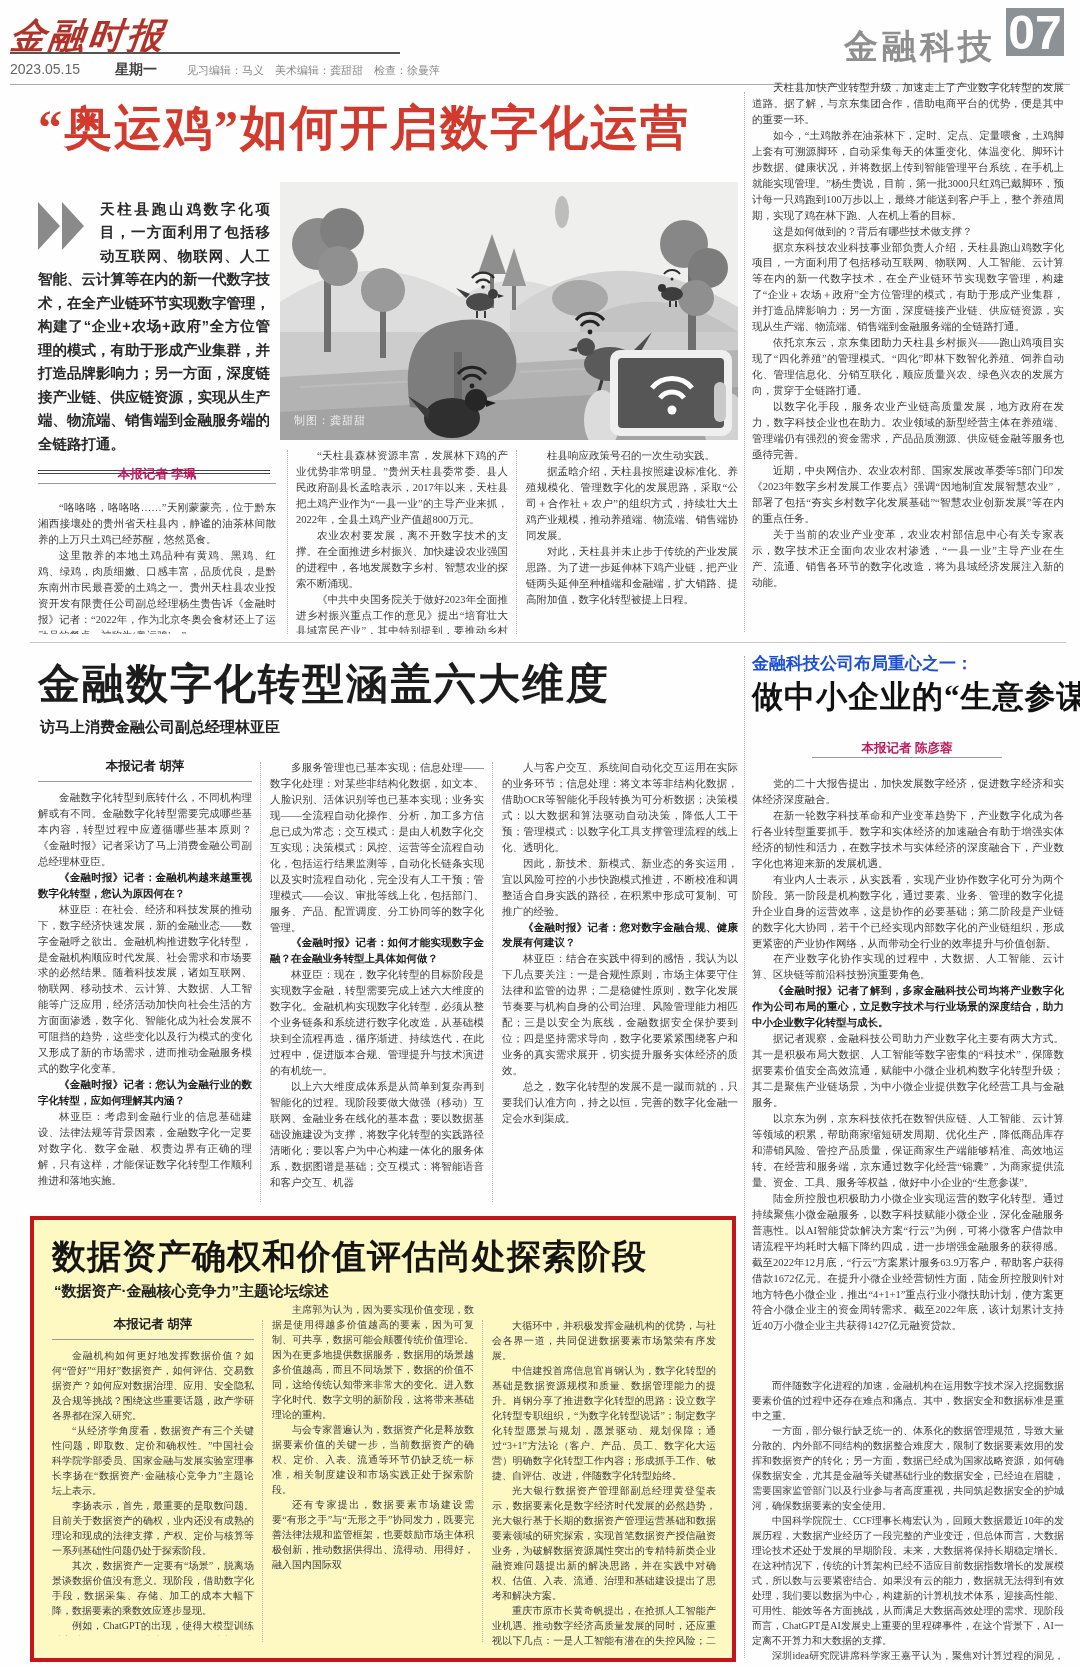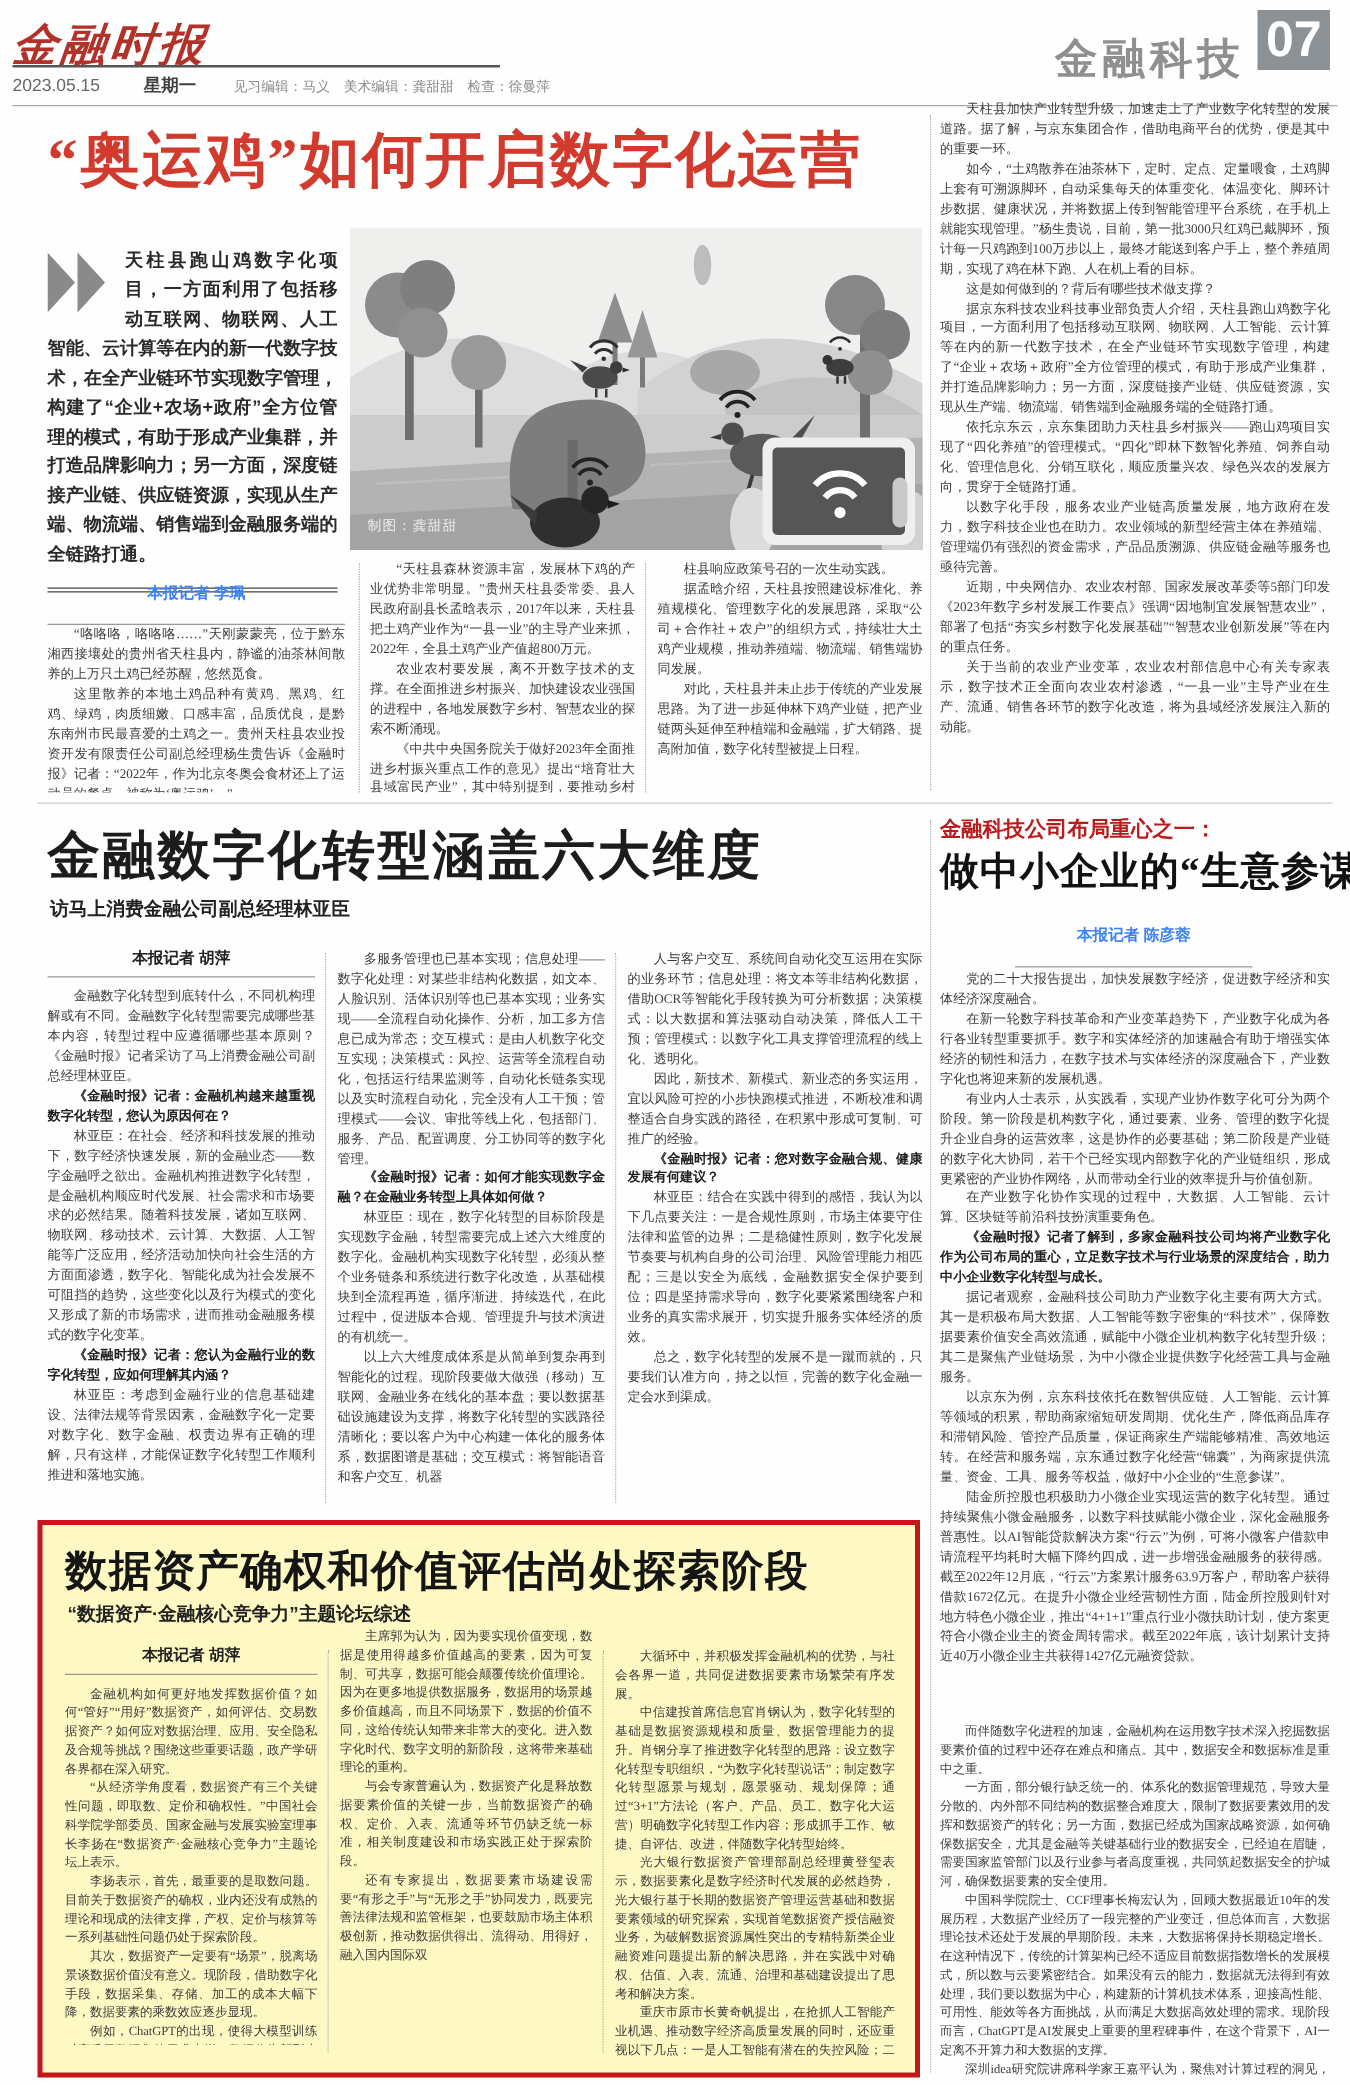--- a/index.html
+++ b/index.html
@@ -9,41 +9,41 @@
 
   
   .masthead{font-size:36px;font-weight:bold;font-style:italic;color:#b23229;
             font-family:"Liberation Serif",serif;letter-spacing:3px;transform:skewX(-6deg);}
   .logo-underline{height:2px;background:#555;}
   .dateline{font-family:"Liberation Sans",sans-serif;font-size:14px;color:#666;}
   .dateline b{color:#404040;margin-left:31px;}
   .credits{font-family:"Liberation Sans",sans-serif;font-size:11px;color:#8a8a8a;margin-left:26px;}
   .section-name{font-family:"Liberation Sans",sans-serif;font-size:34px;font-weight:bold;color:#8f8f8f;letter-spacing:4px;}
   .pagenum{background:#8c9196;color:#ffffff;font-family:"Liberation Sans",sans-serif;
-           font-weight:bold;font-size:40px;display:flex;align-items:center;justify-content:center;}
+           font-weight:bold;font-size:48px;display:flex;align-items:center;justify-content:center;}
   .header-rule{height:1px;background:#a9a9a9;}
 
   
   .h-red{color:#d23a2e;font-size:48px;font-weight:bold;letter-spacing:2px;white-space:nowrap;}
   .h-black{color:#1c1c1c;font-size:42px;font-weight:bold;letter-spacing:2px;white-space:nowrap;}
-  .h-kicker{font-size:17px;font-weight:bold;color:#b91c1c;font-family:"Liberation Sans",sans-serif;}
+  .h-kicker{font-size:17px;font-weight:bold;color:#1d4ed8;font-family:"Liberation Sans",sans-serif;}
   .h-mid{font-size:31px;font-weight:bold;color:#111;letter-spacing:1px;white-space:nowrap;}
   .h-box{font-size:34px;font-weight:bold;color:#151515;letter-spacing:1px;white-space:nowrap;}
   .subtitle{font-size:15px;font-weight:bold;color:#222;font-family:"Liberation Sans",sans-serif;}
 
   
   .intro{font-family:"Liberation Sans",sans-serif;font-weight:bold;font-size:14.5px;line-height:1.62;
          color:#2a2a2a;text-align:justify;border-bottom:4px double #444;padding-bottom:14px;}
   .intro .chev{float:left;margin:4px 10px 2px 0;}
 
   
   .byline{text-align:center;font-weight:bold;font-size:12.5px;color:#222;
           font-family:"Liberation Sans",sans-serif;padding-bottom:6px;border-bottom:1px solid #999;margin-bottom:8px;}
-  .byline-plain{text-align:center;font-weight:bold;font-size:12.5px;color:#3b82f6;
-          font-family:"Liberation Sans",sans-serif;padding-bottom:16px;border-bottom:1px solid #999;}
+  .byline-plain{text-align:center;font-weight:bold;font-size:12.5px;color:#be185d;
+          font-family:"Liberation Sans",sans-serif;padding-bottom:0;border-bottom:1px solid #999;}
 
   
   .body-text{overflow:hidden;}
   .body-text p{margin:0;text-align:justify;text-indent:2em;font-size:10.5px;line-height:1.52;color:#3c3c3c;}
   .body-text p.q{font-weight:bold;color:#1f1f1f;}
   .body-sm p{font-size:10px;line-height:1.5;}
 
   .vsep{width:0;border-left:1px dotted #b0b0b0;}
   .hrule{height:1px;background:#c9c9c9;}
 

